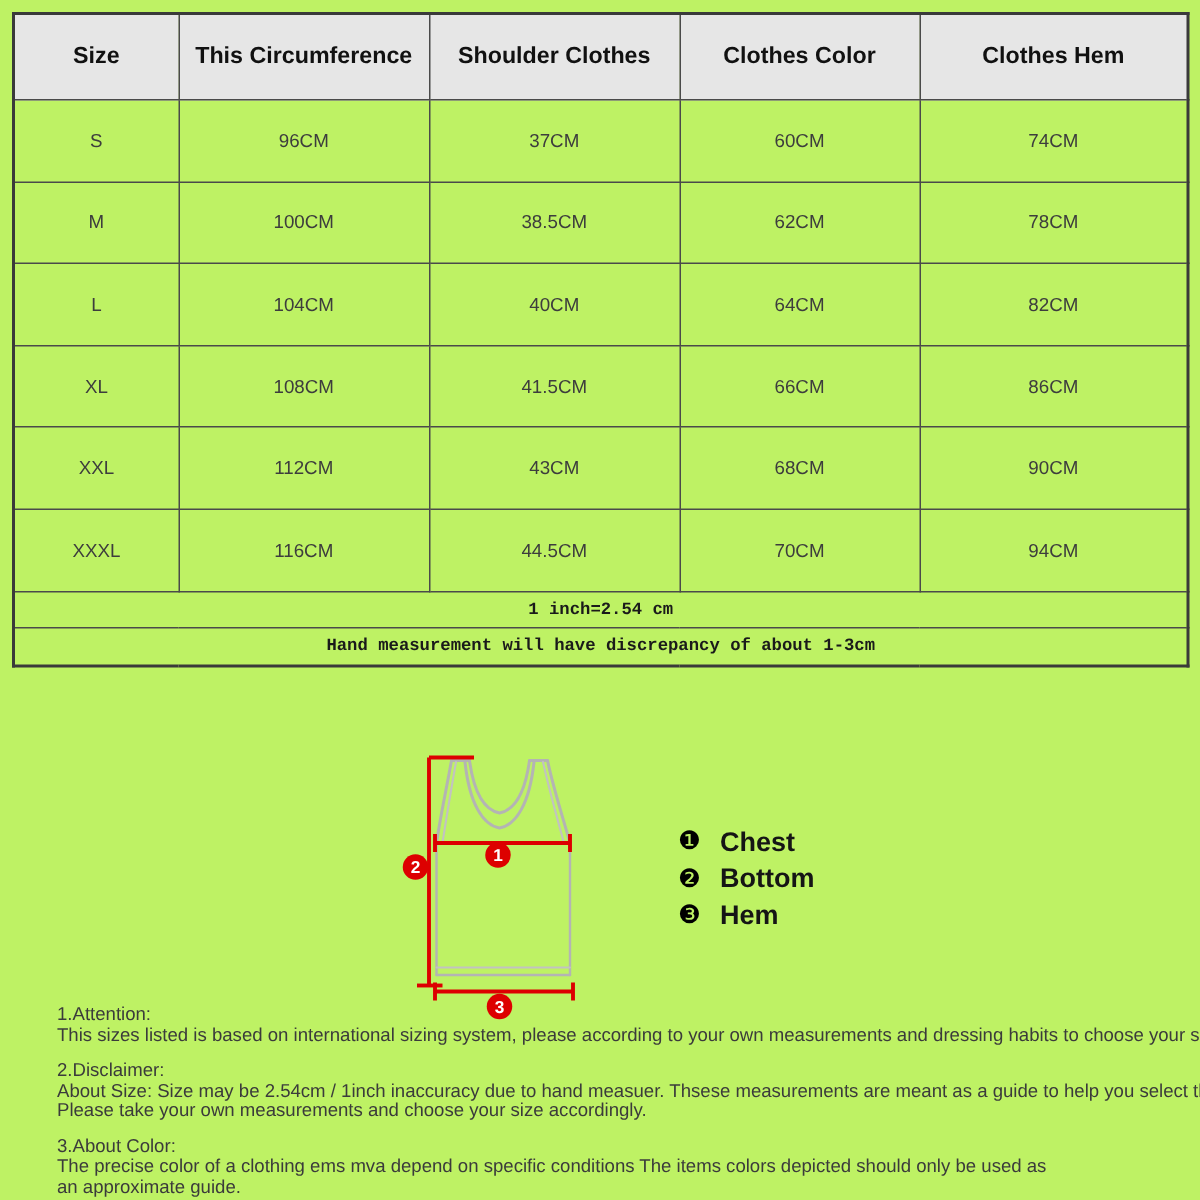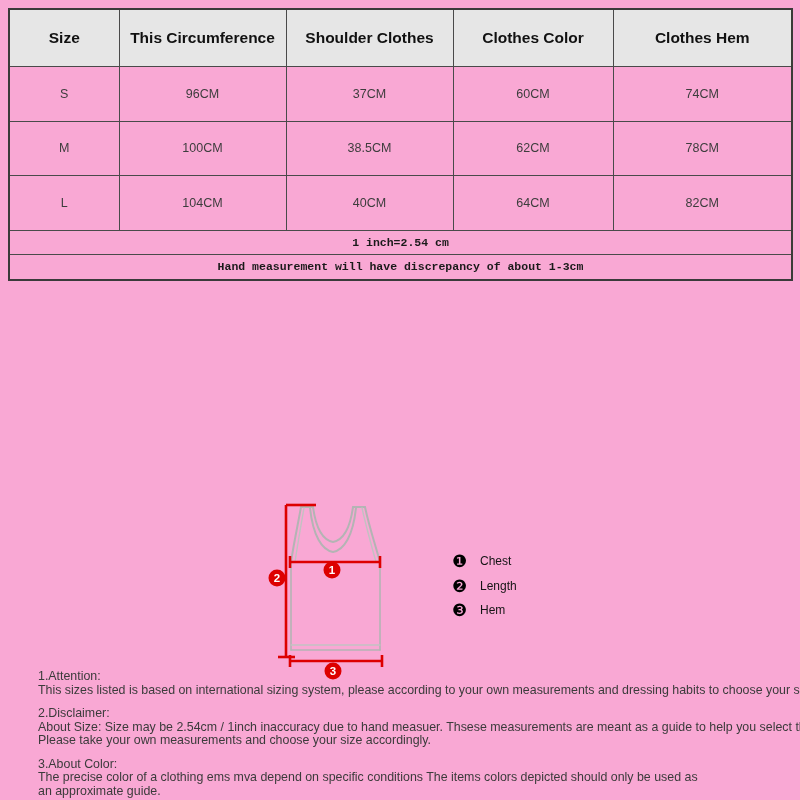--- a/index.html
+++ b/index.html
@@ -1,16 +1,16 @@
 <!DOCTYPE html>
 <html><head>
 <meta charset="utf-8">
 <style>
   html,body{margin:0;padding:0;background:#ffffff;}
-  #page{position:relative;width:800px;height:800px;background:#f9a8d4;overflow:hidden;
+  #page{position:relative;width:800px;height:800px;background:#bef264;overflow:hidden;
         font-family:"Liberation Sans", sans-serif;}
 
   
   table.size-chart{position:absolute;left:8px;top:8px;width:783px;
     border-collapse:collapse;table-layout:fixed;
     border:2px solid #3a3a3a;}
   table.size-chart th, table.size-chart td{
     border:1px solid #4a4a4a;text-align:center;vertical-align:middle;padding:0 8px;}
   table.size-chart th{
     height:56px;background:#e6e6e6;font-size:15.5px;font-weight:bold;color:#111;
@@ -20,21 +20,21 @@
     font-family:"Liberation Mono", monospace;font-weight:bold;font-size:11.5px;color:#1a1a1a;}
   td.foot.f1{height:23px;margin-top:30px;}
   td.foot.f2{height:24px;}
 
   
   #diagram{position:absolute;left:248px;top:494px;}
   .legend{position:absolute;left:452px;top:549px;}
   .legend-row{display:flex;align-items:center;height:24.5px;}
   .legend-sym{font-family:"DejaVu Sans", sans-serif;font-size:17px;color:#000;
     width:22px;text-align:left;}
-  .legend-label{font-size:12px;font-weight:400;color:#151515;margin-left:6px;}
+  .legend-label{font-size:18px;font-weight:700;color:#151515;margin-left:6px;}
 
   
   #notes{position:absolute;left:38px;top:670px;font-size:12.4px;color:#3b3b3b;
     line-height:13.5px;}
   .note{margin-bottom:10px;}
   .note div{white-space:nowrap;}
 </style>
 </head>
 <body>
 
@@ -69,20 +69,41 @@
       <td class="data">38.5CM</td>
       <td class="data">62CM</td>
       <td class="data">78CM</td>
     </tr>
     <tr>
       <td class="data">L</td>
       <td class="data">104CM</td>
       <td class="data">40CM</td>
       <td class="data">64CM</td>
       <td class="data">82CM</td>
+    </tr>
+    <tr>
+      <td class="data">XL</td>
+      <td class="data">108CM</td>
+      <td class="data">41.5CM</td>
+      <td class="data">66CM</td>
+      <td class="data">86CM</td>
+    </tr>
+    <tr>
+      <td class="data">XXL</td>
+      <td class="data">112CM</td>
+      <td class="data">43CM</td>
+      <td class="data">68CM</td>
+      <td class="data">90CM</td>
+    </tr>
+    <tr>
+      <td class="data">XXXL</td>
+      <td class="data">116CM</td>
+      <td class="data">44.5CM</td>
+      <td class="data">70CM</td>
+      <td class="data">94CM</td>
     </tr>
     <tr>
       <td class="foot f1" colspan="5">1 inch=2.54 cm</td>
     </tr>
     <tr>
       <td class="foot f2" colspan="5">Hand measurement will have discrepancy of about 1-3cm</td>
     </tr>
   </tbody>
     </table>
 
@@ -140,21 +161,21 @@
     </g>
   </svg>
 
   <div class="legend">
     <div class="legend-row">
       <span class="legend-sym">❶</span>
       <span class="legend-label">Chest</span>
     </div>
     <div class="legend-row">
       <span class="legend-sym">❷</span>
-      <span class="legend-label">Length</span>
+      <span class="legend-label">Bottom</span>
     </div>
     <div class="legend-row">
       <span class="legend-sym">❸</span>
       <span class="legend-label">Hem</span>
     </div>
   </div>
 
   <div id="notes">
     <div class="note">
       <div>1.Attention:</div>

